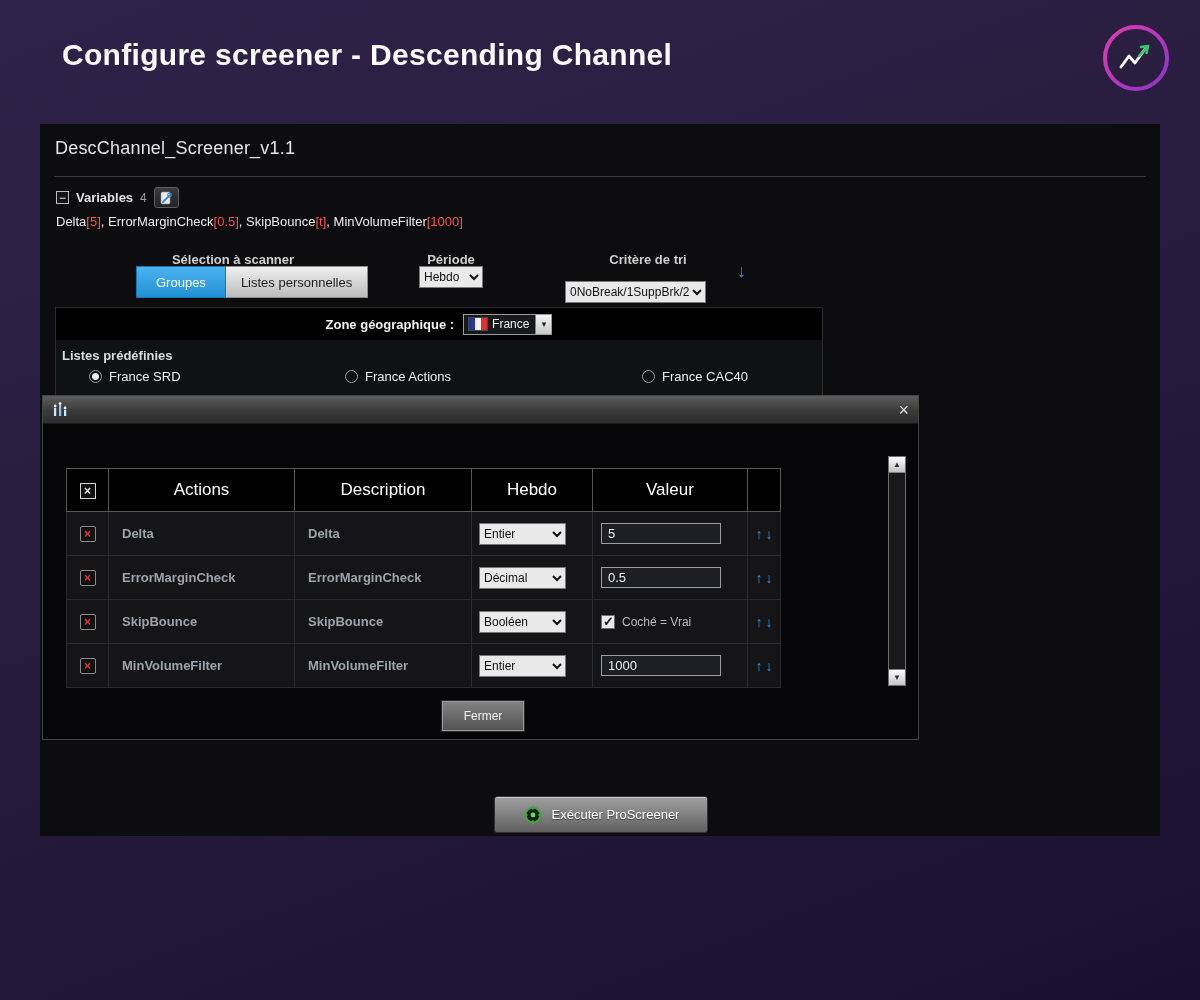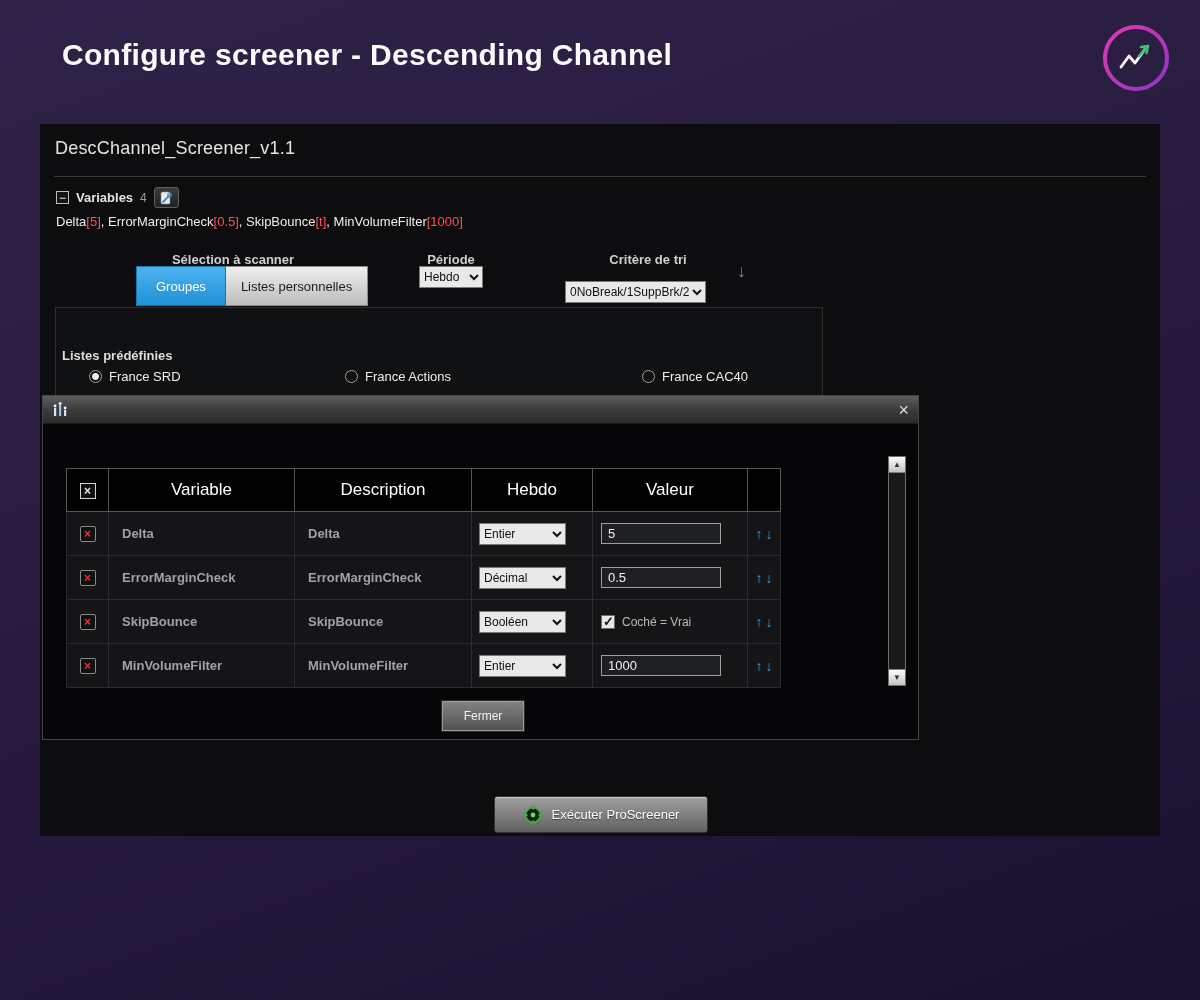--- a/index.html
+++ b/index.html
@@ -32,21 +32,21 @@
                 cursor: pointer; padding: 0; }
 
   .summary { position: absolute; left: 16px; top: 90px; font-size: 13px; color: #ededed; }
   .summary .val { color: #ff5151; }
 
   .col-label { position: absolute; top: 120px; font-size: 13px; font-weight: 700; color: #cfcfcf; text-align: center; margin-top: 8px; }
   #lbl-selection { left: 64px; width: 258px; }
   #lbl-periode { left: 350px; width: 122px; }
   #lbl-tri { left: 528px; width: 160px; }
 
-  .tabs { position: absolute; left: 64px; top: 142px; display: flex; height: 40px; padding-left: 32px; }
+  .tabs { position: absolute; left: 64px; top: 142px; display: flex; height: 32px; padding-left: 32px; }
   .tab { font-size: 13px; display: flex; align-items: center; cursor: pointer; font-family: inherit; }
   .tab.active { background: linear-gradient(#4db3f0, #2090d5); color: #fff; border: 1px solid #1a74ad; padding: 0 19px; }
   .tab.inactive { background: linear-gradient(#efefef, #bcbcbc); color: #1c1c1c; border: 1px solid #8b8b8b; border-left: none; padding: 0 15px; }
 
   select { font-family: inherit; font-size: 12px; color: #111; background: #e9e9e9; border: 1px solid #7a7a7a; height: 22px; }
   .periode-select { position: absolute; left: 379px; top: 142px; width: 64px; }
   .tri-select { position: absolute; left: 525px; top: 141px; width: 141px; margin-top: 16px; }
   .sort-arrow { position: absolute; left: 697px; top: 137px; font-size: 18px; font-weight: 700; color: #4e8fd0;
                 background: none; border: none; cursor: pointer; font-family: inherit; }
 
@@ -159,20 +159,32 @@
   <select class="periode-select">
     <option>Hebdo</option>
   </select>
 
   <select class="tri-select">
     <option>0NoBreak/1SuppBrk/20</option>
   </select>
   <button class="sort-arrow">↓</button>
 
   <div class="zone-box">
+    <div class="zone-bar">
+      <span class="zone-label">Zone géographique :</span>
+      <div class="zone-select">
+        <span class="flag">
+            <span class="b"></span>
+            <span class="w"></span>
+            <span class="r"></span>
+          </span>
+        <span class="zone-country">France</span>
+        <span class="zone-caret">▾</span>
+      </div>
+    </div>
     <div class="predef-label">Listes prédéfinies</div>
     <label class="radio-opt" id="opt-srd">
       <input type="radio" name="plist" checked="checked" style="">
       <span>France SRD</span>
     </label>
     <label class="radio-opt" id="opt-actions">
       <input type="radio" name="plist" style="">
       <span>France Actions</span>
     </label>
     <label class="radio-opt" id="opt-cac">
@@ -201,21 +213,21 @@
       <circle cx="8.1" cy="1.6" r="1.4" fill="#ffffff"></circle>
       <circle cx="13.1" cy="6" r="1.4" fill="#ffffff"></circle>
     </svg>
     <button class="modal-close">×</button>
   </div>
 
   <table class="vtable">
     <tbody>
         <tr>
       <th class="c0"><button class="delall-btn">×</button></th>
-      <th class="c1">Variable</th>
+      <th class="c1">Actions</th>
       <th class="c2">Description</th>
       <th class="c3">Hebdo</th>
       <th class="c4">Valeur</th>
       <th class="c5"></th>
     </tr>
     <tr>
       <td class="c0"><button class="del-btn">×</button></td>
       <td class="c1">Delta</td>
       <td class="c2">Delta</td>
       <td class="c3"><select class="type-select"><option>Entier</option></select></td>

